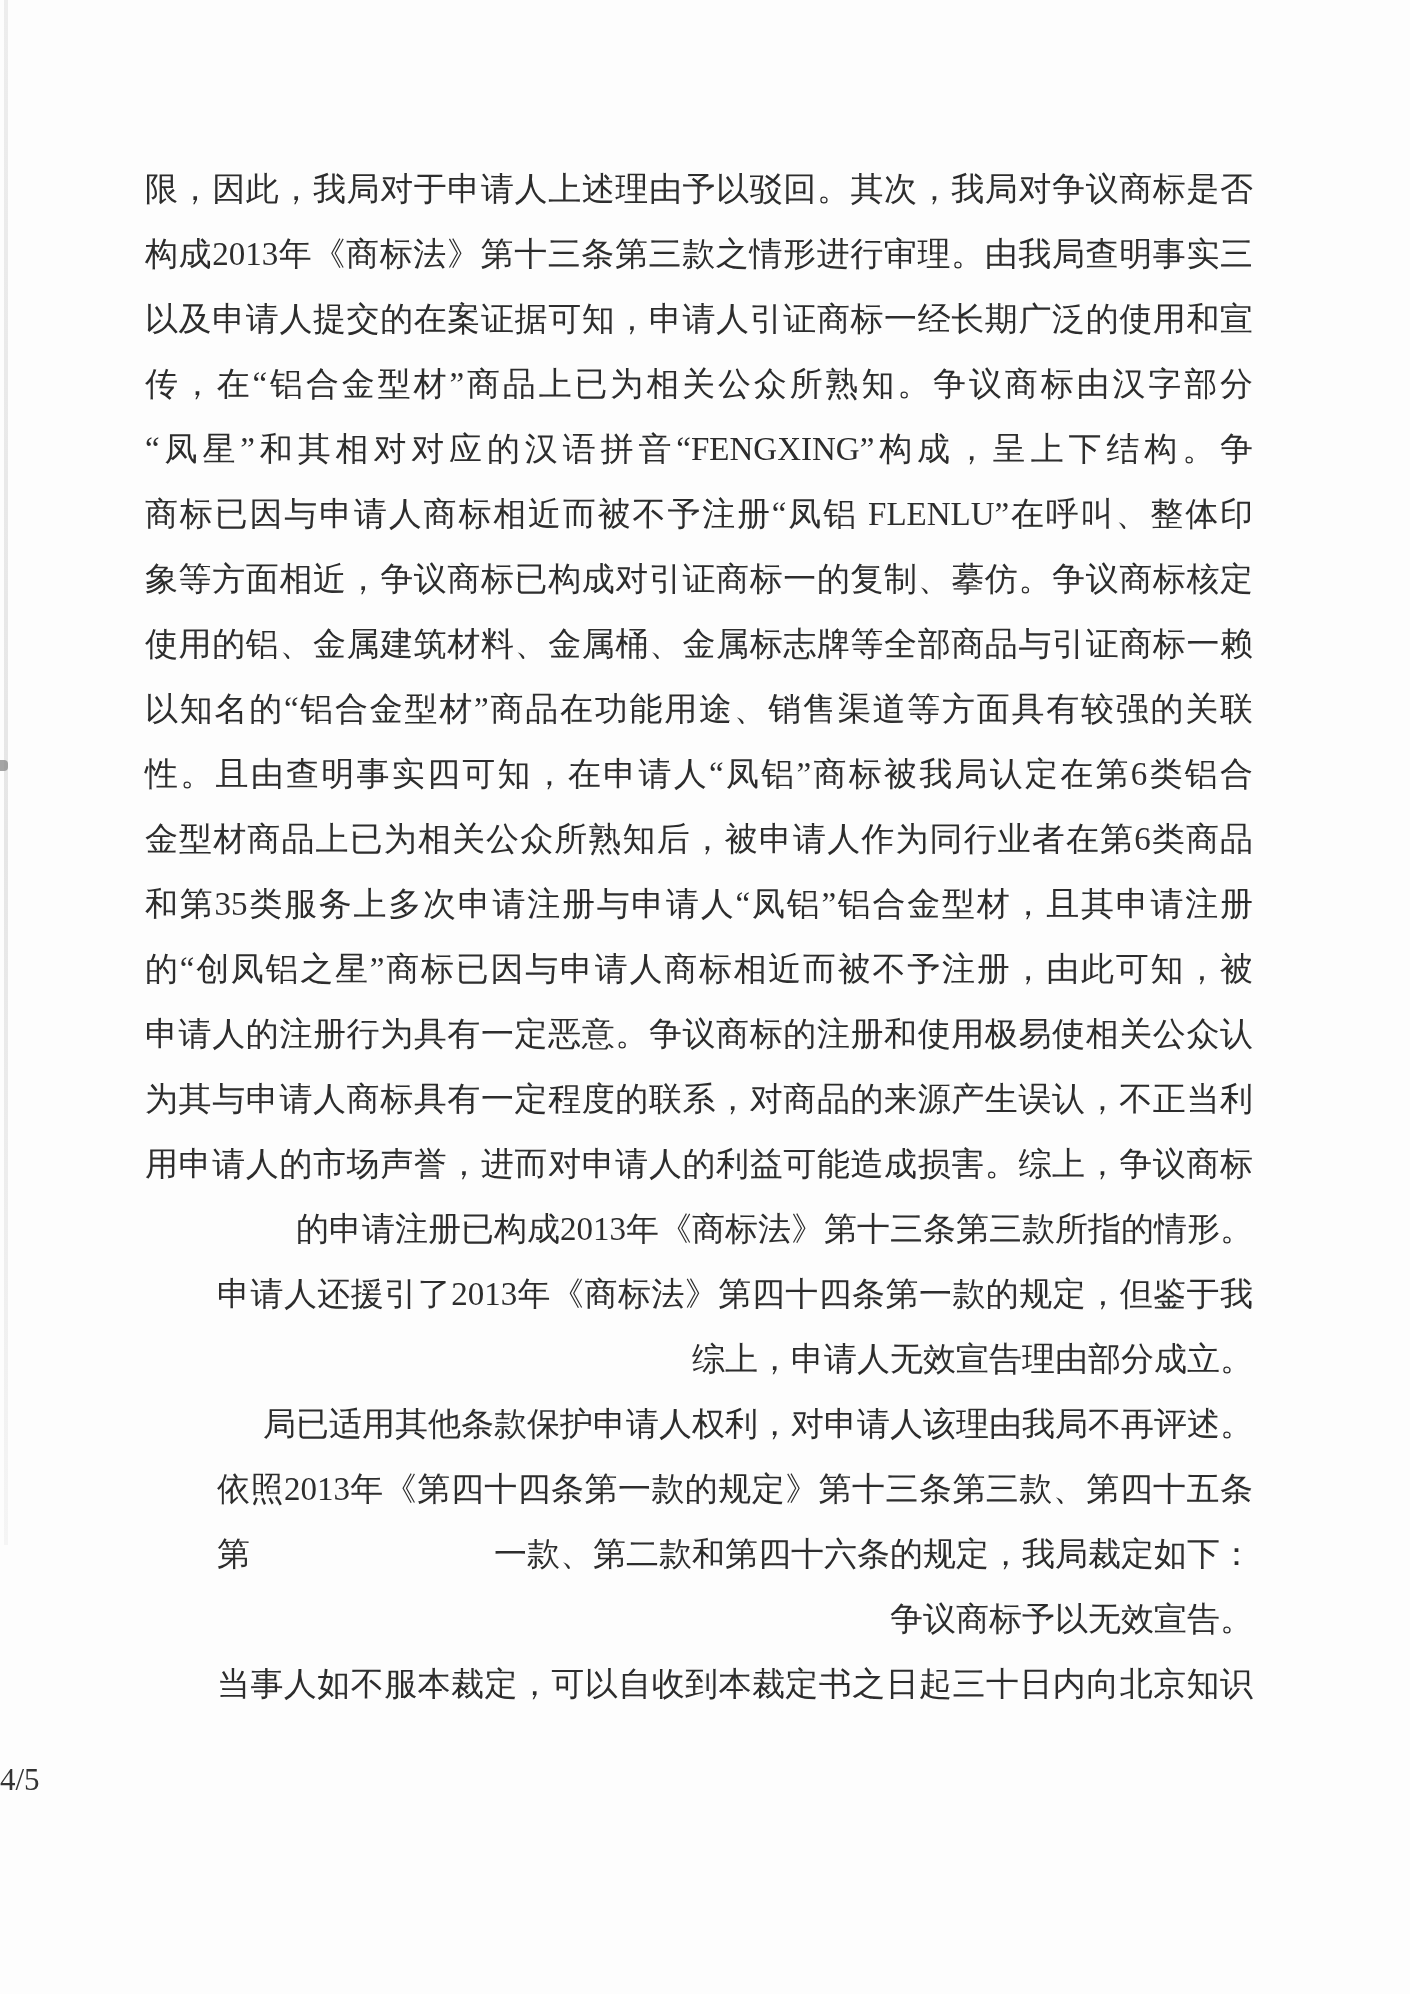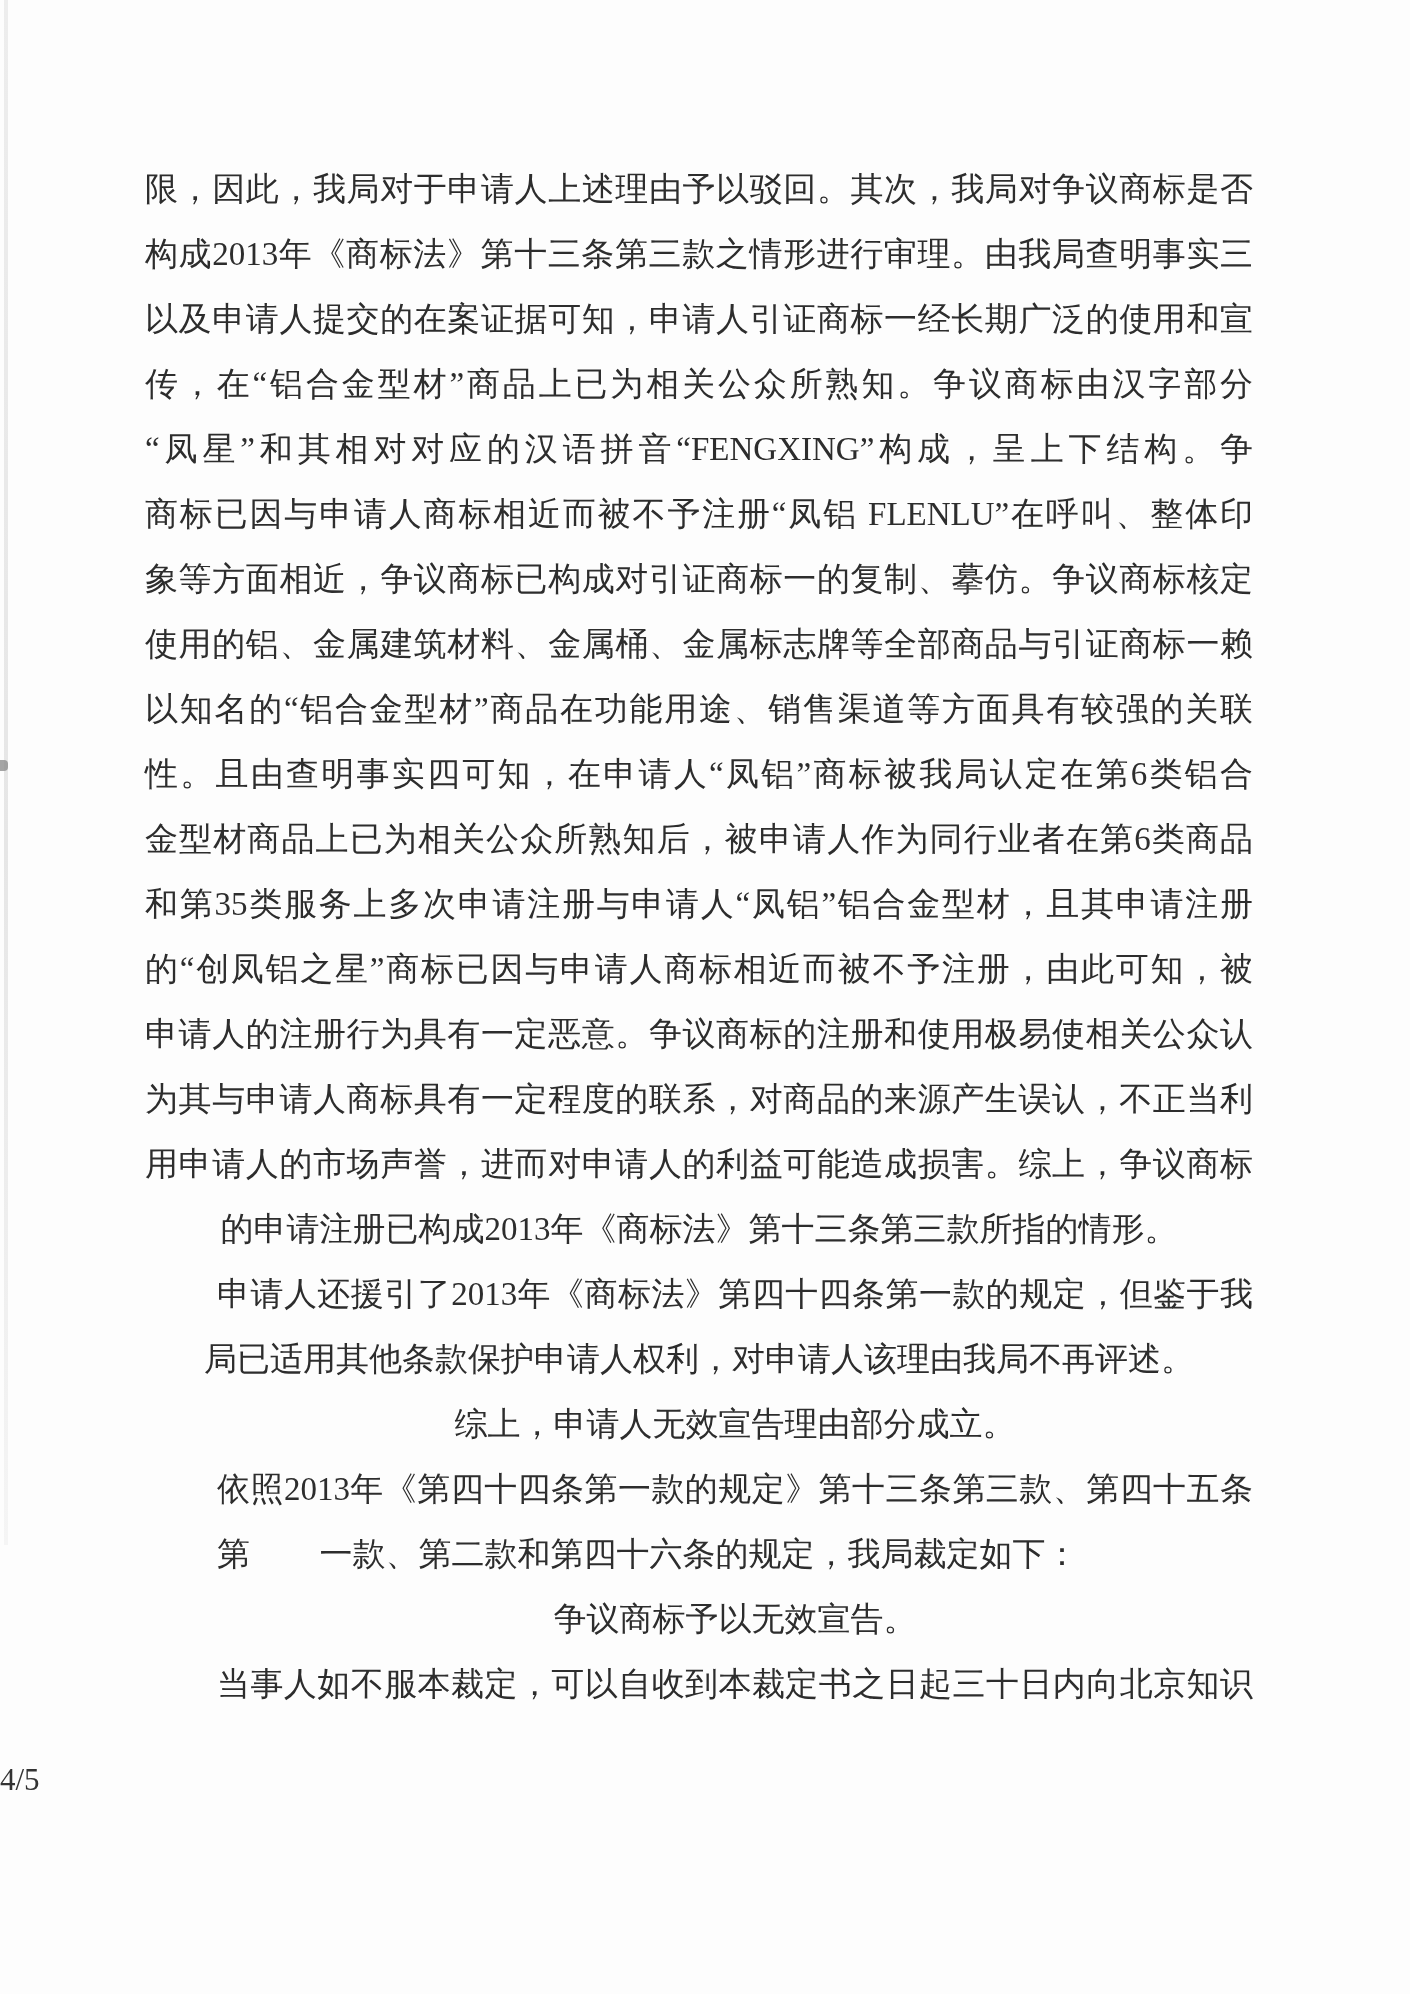--- a/index.html
+++ b/index.html
@@ -50,21 +50,21 @@
     color: #2d2d2d;
     letter-spacing: 0;
     white-space: normal;
   }
   .line.just {
     text-align: justify;
     text-align-last: justify;
     text-justify: inter-character;
   }
   .line.plain {
-    text-align: center;
+    text-align: right;
   }
   .line.indent {
     padding-left: 72px;
   }
   .footer {
     position: absolute;
     left: 0;
     right: 0;
     top: 1756px;
     height: 48px;
@@ -93,22 +93,22 @@
     <p class="line just">以知名的“铝合金型材”商品在功能用途、销售渠道等方面具有较强的关联</p>
     <p class="line just">性。且由查明事实四可知，在申请人“凤铝”商标被我局认定在第6类铝合</p>
     <p class="line just">金型材商品上已为相关公众所熟知后，被申请人作为同行业者在第6类商品</p>
     <p class="line just">和第35类服务上多次申请注册与申请人“凤铝”铝合金型材，且其申请注册</p>
     <p class="line just">的“创凤铝之星”商标已因与申请人商标相近而被不予注册，由此可知，被</p>
     <p class="line just">申请人的注册行为具有一定恶意。争议商标的注册和使用极易使相关公众认</p>
     <p class="line just">为其与申请人商标具有一定程度的联系，对商品的来源产生误认，不正当利</p>
     <p class="line just">用申请人的市场声誉，进而对申请人的利益可能造成损害。综上，争议商标</p>
     <p class="line plain">的申请注册已构成2013年《商标法》第十三条第三款所指的情形。</p>
     <p class="line just indent">申请人还援引了2013年《商标法》第四十四条第一款的规定，但鉴于我</p>
+    <p class="line plain indent">综上，申请人无效宣告理由部分成立。</p>
     <p class="line plain">局已适用其他条款保护申请人权利，对申请人该理由我局不再评述。</p>
-    <p class="line plain indent">综上，申请人无效宣告理由部分成立。</p>
     <p class="line just indent">依照2013年《第四十四条第一款的规定》第十三条第三款、第四十五条第</p>
     <p class="line plain">一款、第二款和第四十六条的规定，我局裁定如下：</p>
     <p class="line plain indent">争议商标予以无效宣告。</p>
     <p class="line just indent">当事人如不服本裁定，可以自收到本裁定书之日起三十日内向北京知识</p>
   </main>
 
   <div class="footer">4/5</div>
 </div>
 
 </body></html>

